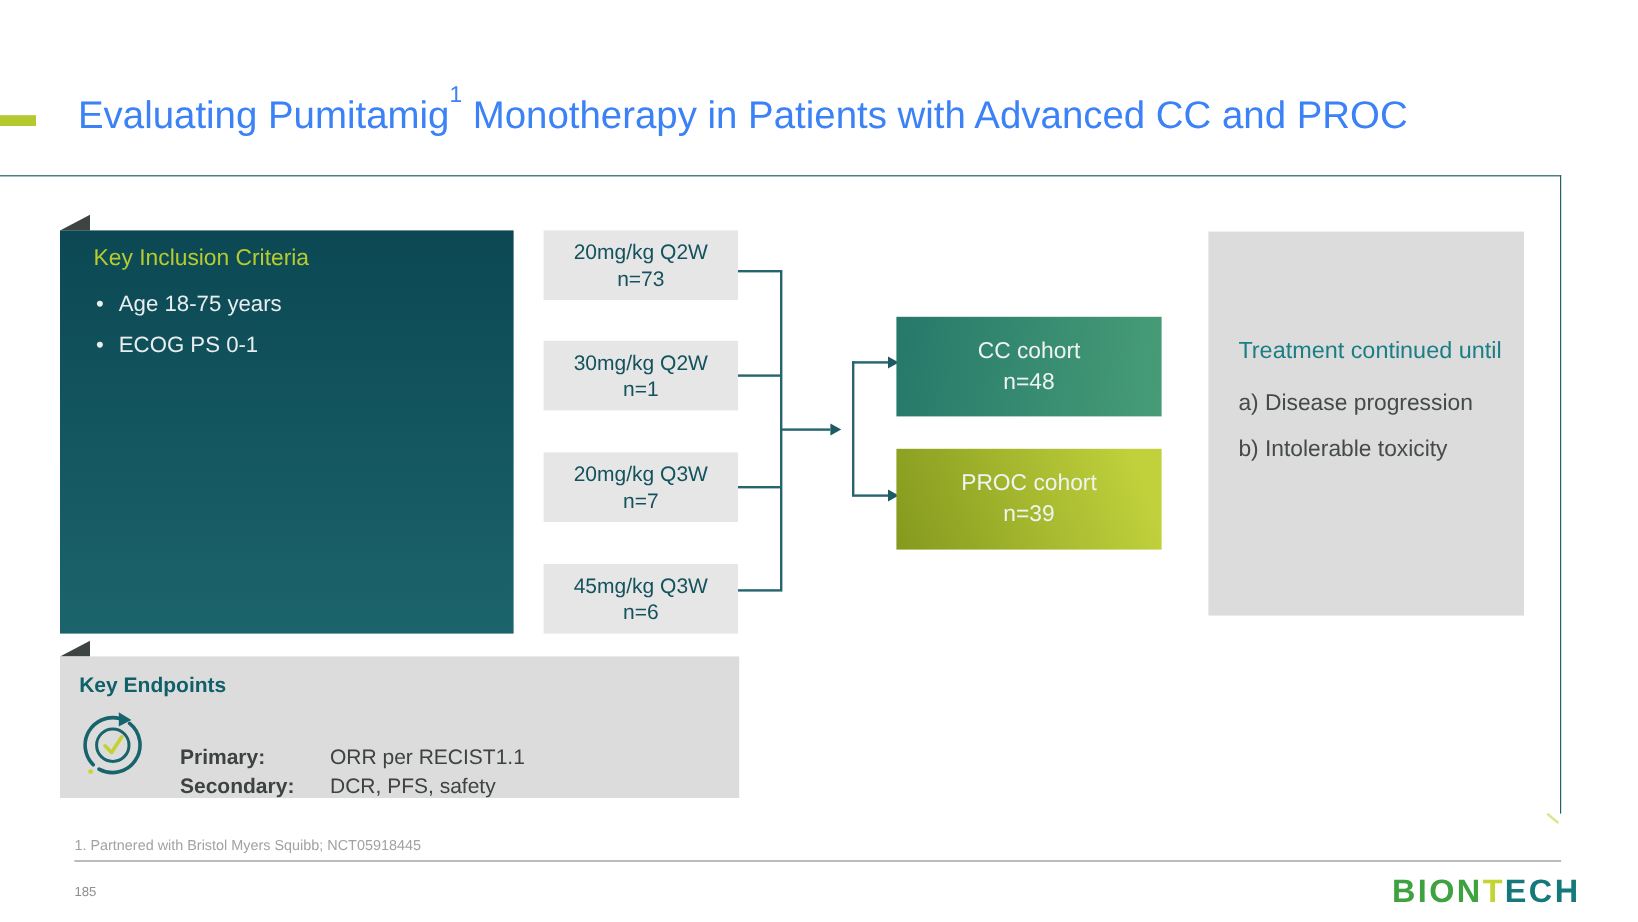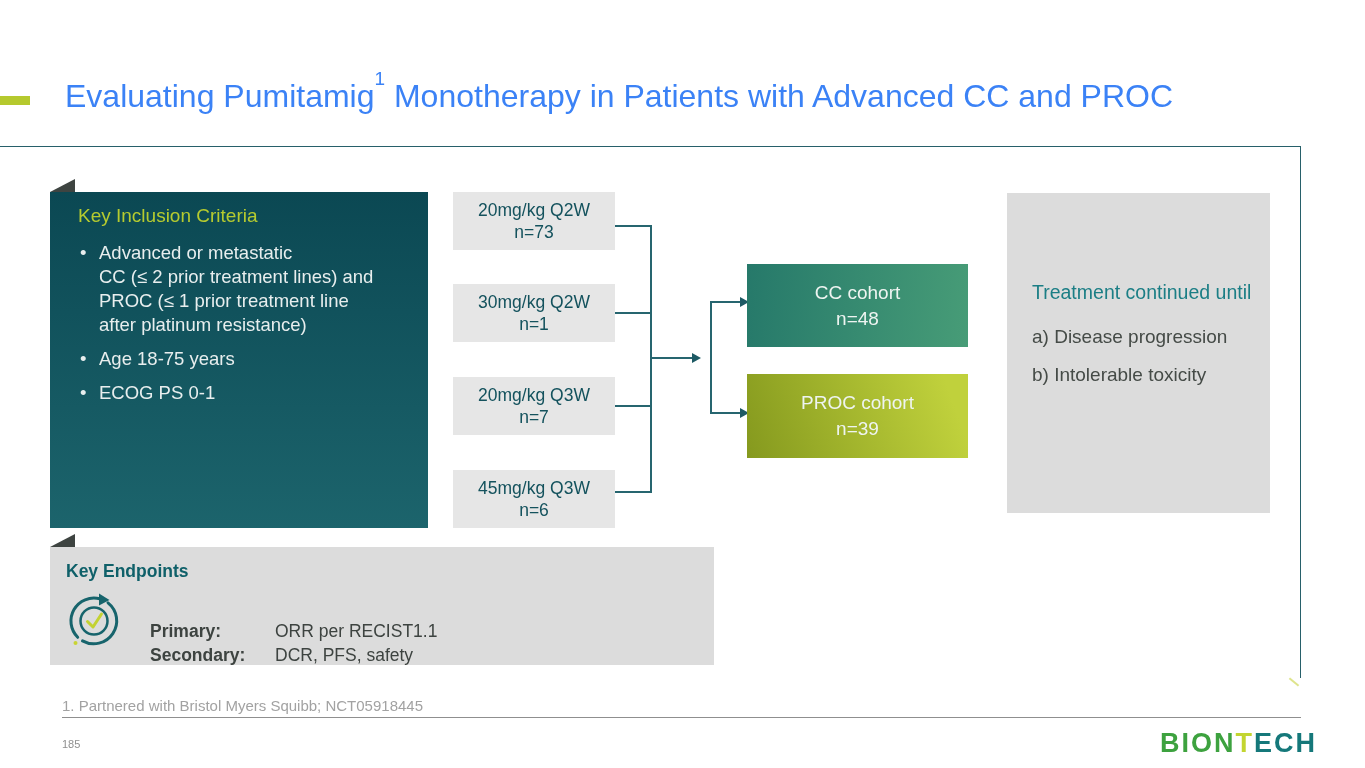--- a/index.html
+++ b/index.html
@@ -51,30 +51,30 @@
   .cohort-proc{top:374px;height:84px;background:linear-gradient(70deg,#85991e 0%,#c0d13c 90%);}
   
   .treatment-box{
     position:absolute;left:1007px;top:193px;width:263px;height:320px;box-sizing:border-box;
     background:#dcdcdc;padding:88px 12px 0 25px;
   }
   .treatment-heading{font-size:19.5px;color:#1b7e85;margin:0 0 22px 0;font-weight:normal;}
   .treatment-item{font-size:19px;color:#454b47;margin:0 0 16px 0;}
   
   .endpoints-box{
-    position:absolute;left:50px;top:547px;width:664px;height:118px;box-sizing:border-box;
+    position:absolute;left:50px;top:547px;width:566px;height:118px;box-sizing:border-box;
     background:#dcdcdc;padding:14px 0 0 16px;
   }
   .endpoints-heading{font-size:17.5px;font-weight:bold;color:#0f6069;margin:0;}
   .endpoints-icon{position:absolute;left:16px;top:44px;}
   .endpoints-rows{position:absolute;left:100px;top:72px;display:grid;grid-template-columns:125px auto;row-gap:0;}
   .endpoints-rows .ep-label{font-size:17.5px;line-height:24px;font-weight:bold;color:#3d4340;}
   .endpoints-rows .ep-value{font-size:17.5px;line-height:24px;color:#3d4340;}
   
-  .footnote{position:absolute;left:62px;top:697px;font-size:15px;color:#a2a2a2;}
+  .footnote{position:absolute;left:62px;top:697px;font-size:12px;color:#a2a2a2;}
   .footer-line{position:absolute;left:62px;top:717px;width:1239px;height:1px;background:#8f8f8f;}
   .page-number{position:absolute;left:62px;top:738px;font-size:11px;color:#8f8f8f;}
   
   .logo{position:absolute;left:1160px;top:728px;font-size:27px;font-weight:bold;letter-spacing:2px;white-space:nowrap;}
   .lo-g{color:#3da23f;} .lo-l{color:#c3d530;} .lo-t{color:#15787a;}
 </style>
 </head>
 <body>
 
 <div id="slide">
@@ -83,24 +83,20 @@
   <h1 class="slide-title" style="margin:0;font-weight:normal;"><span>Evaluating Pumitamig</span><sup>1</sup><span> Monotherapy in Patients with Advanced CC and PROC</span></h1>
 
   <div class="frame-top"></div>
   <div class="frame-right"></div>
   <div class="frame-tick"></div>
 
   <div class="corner-tri" style="left:50px;top:179px;"></div>
   <div class="inclusion-box">
     <h2 class="inclusion-heading">Key Inclusion Criteria</h2>
     <ul class="inclusion-list">
-      <li>Advanced or metastatic
-CC (≤ 2 prior treatment lines) and
-PROC (≤ 1 prior treatment line
-after platinum resistance)</li>
       <li>Age 18-75 years</li>
       <li>ECOG PS 0-1</li>
     </ul>
   </div>
 
   <div class="dose-box" style="top:192px;">
     <span>20mg/kg Q2W</span>
     <span>n=73</span>
   </div>
   <div class="dose-box" style="top:284px;">

